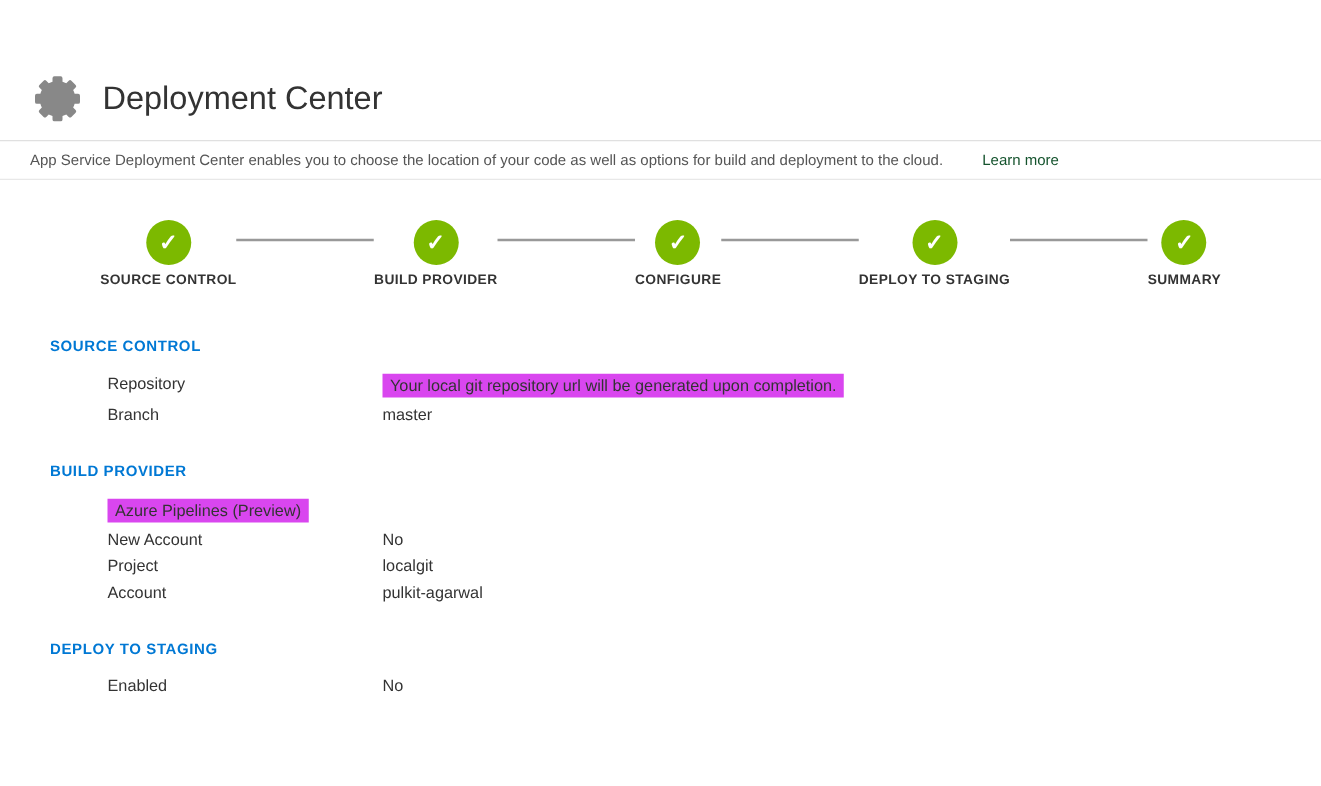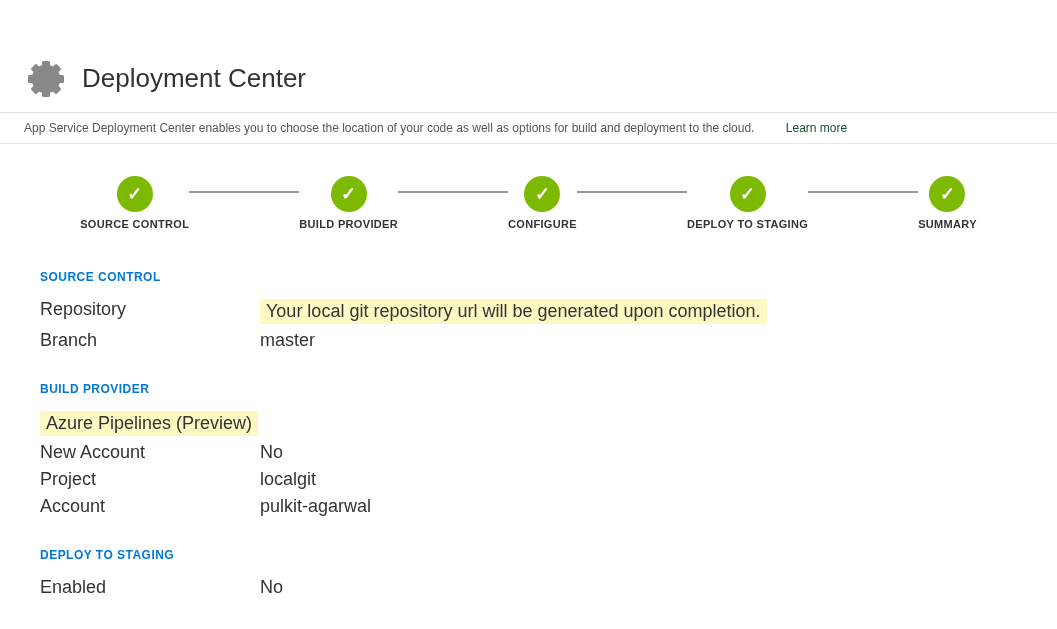--- a/index.html
+++ b/index.html
@@ -107,35 +107,36 @@
     }
 
     .info-table {
       margin-bottom: 28px;
       width: 100%;
     }
 
     .info-row {
       display: flex;
       padding: 3px 0;
-      font-size: 18px;
+      font-size: 13px;
+      margin-left: 46px;
     }
 
     .info-label {
       width: 220px;
       min-width: 220px;
       color: #333;
     }
 
     .info-value {
       color: #333;
     }
 
     .highlight {
-      background: #fef9c3;
+      background: #d946ef;
       padding: 2px 6px;
       display: inline-block;
     }
 
     .section-divider {
       margin-bottom: 16px;
     }
   </style>
 </head>
 <body>

